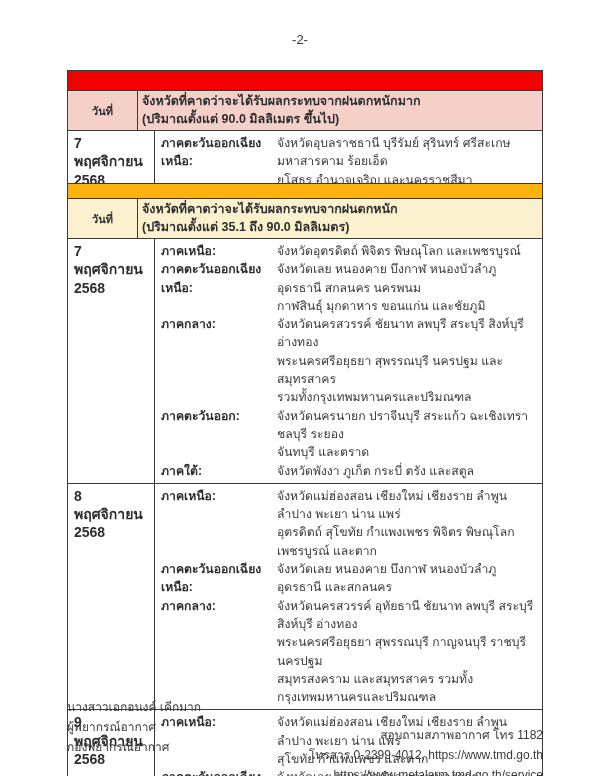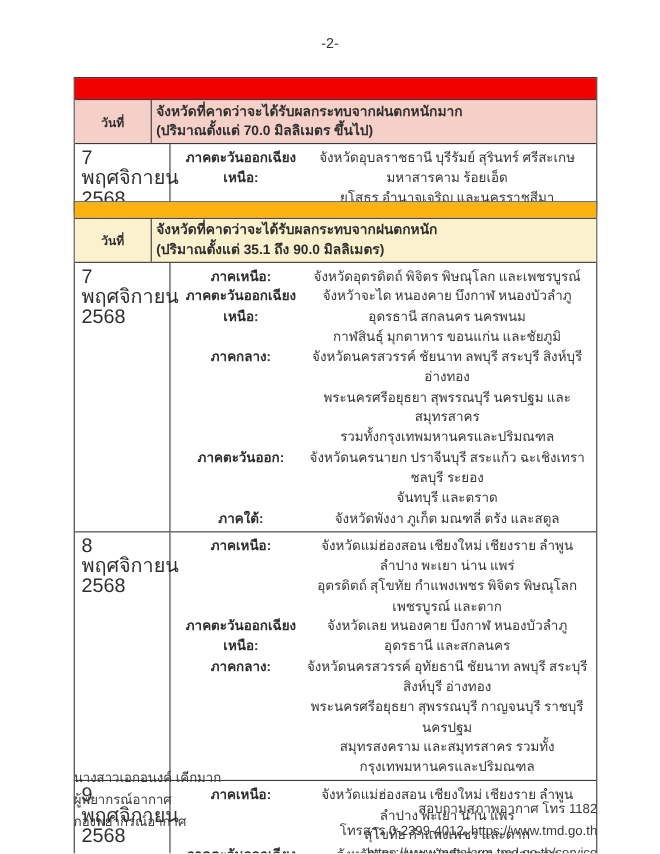--- a/index.html
+++ b/index.html
@@ -19,46 +19,46 @@
   .bar-2 { height:14px; }
 
   .thead { display:flex; border-top:1px solid #3a3a3a; border-bottom:1px solid #3a3a3a; }
   .c-date-h { width:70px; border-right:1px solid #3a3a3a; display:flex; align-items:center;
               justify-content:center; font-weight:bold; font-size:11px; }
   .c-main-h { flex:1; text-align:left; font-weight:bold; font-size:12.5px;
               padding:2px 4px; line-height:17.5px; }
 
   .trow { display:flex; border-top:1px solid #3a3a3a; }
   .trow:first-child { border-top:none; }
-  .c-date { width:87px; border-right:1px solid #3a3a3a; font-weight:normal; font-size:18px;
+  .c-date { width:87px; border-right:1px solid #3a3a3a; font-weight:bold; font-size:14px;
             padding:3px 0 3px 6px; line-height:18.3px; }
   .c-main { flex:1; padding:3px 6px 3px 6px; }
-  .section { display:flex; align-items:flex-start;text-align:center; }
+  .section { display:flex; align-items:flex-start; }
   .region-label { width:116px; flex:0 0 116px; font-weight:bold; font-size:12.2px; line-height:18.3px; }
-  .prov-lines { flex:1;font-family:Liberation Serif, serif; }
+  .prov-lines { flex:1; }
   .prov-line { font-size:12.2px; line-height:18.3px; color:#383838; }
 
   .footer { position:absolute; top:697px; left:67px; width:476px; display:flex;
             justify-content:space-between; font-size:12px; line-height:20px; color:#3a3a3a; }
   .footer-right { text-align:right;margin-top:28px; }
 </style>
 </head>
 <body>
 
 <div class="page">
 
   <div class="page-num">-2-</div>
 
   <div class="tbl tbl-1">
     <div class="bar bar-1" style="background: rgb(242, 0, 0);"></div>
     <div class="thead" style="background: rgb(245, 208, 201);">
       <div class="c-date-h">วันที่</div>
       <div class="c-main-h">
         <div>จังหวัดที่คาดว่าจะได้รับผลกระทบจากฝนตกหนักมาก</div>
-        <div>(ปริมาณตั้งแต่ 70.0 มิลลิเมตร ขึ้นไป)</div>
+        <div>(ปริมาณตั้งแต่ 90.0 มิลลิเมตร ขึ้นไป)</div>
       </div>
     </div>
     <div class="tbody">
         <div class="trow">
           <div class="c-date">7 พฤศจิกายน 2568</div>
           <div class="c-main">
             <div class="section">
               <div class="region-label">ภาคตะวันออกเฉียงเหนือ:</div>
               <div class="prov-lines">
                 <div class="prov-line">จังหวัดอุบลราชธานี บุรีรัมย์ สุรินทร์ ศรีสะเกษ มหาสารคาม ร้อยเอ็ด</div>
@@ -85,21 +85,21 @@
           <div class="c-main">
             <div class="section">
               <div class="region-label">ภาคเหนือ:</div>
               <div class="prov-lines">
                 <div class="prov-line">จังหวัดอุตรดิตถ์ พิจิตร พิษณุโลก และเพชรบูรณ์</div>
               </div>
             </div>
             <div class="section">
               <div class="region-label">ภาคตะวันออกเฉียงเหนือ:</div>
               <div class="prov-lines">
-                <div class="prov-line">จังหวัาจะได หนองคาย บึงกาฬ หนองบัวลำภู อุดรธานี สกลนคร นครพนม</div>
+                <div class="prov-line">จังหวัดเลย หนองคาย บึงกาฬ หนองบัวลำภู อุดรธานี สกลนคร นครพนม</div>
                 <div class="prov-line">กาฬสินธุ์ มุกดาหาร ขอนแก่น และชัยภูมิ</div>
               </div>
             </div>
             <div class="section">
               <div class="region-label">ภาคกลาง:</div>
               <div class="prov-lines">
                 <div class="prov-line">จังหวัดนครสวรรค์ ชัยนาท ลพบุรี สระบุรี สิงห์บุรี อ่างทอง</div>
                 <div class="prov-line">พระนครศรีอยุธยา สุพรรณบุรี นครปฐม และสมุทรสาคร</div>
                 <div class="prov-line">รวมทั้งกรุงเทพมหานครและปริมณฑล</div>
               </div>
@@ -107,21 +107,21 @@
             <div class="section">
               <div class="region-label">ภาคตะวันออก:</div>
               <div class="prov-lines">
                 <div class="prov-line">จังหวัดนครนายก ปราจีนบุรี สระแก้ว ฉะเชิงเทรา ชลบุรี ระยอง</div>
                 <div class="prov-line">จันทบุรี และตราด</div>
               </div>
             </div>
             <div class="section">
               <div class="region-label">ภาคใต้:</div>
               <div class="prov-lines">
-                <div class="prov-line">จังหวัดพังงา ภูเก็ต มณฑลี่ ตรัง และสตูล</div>
+                <div class="prov-line">จังหวัดพังงา ภูเก็ต กระบี่ ตรัง และสตูล</div>
               </div>
             </div>
           </div>
         </div>
         <div class="trow">
           <div class="c-date">8 พฤศจิกายน 2568</div>
           <div class="c-main">
             <div class="section">
               <div class="region-label">ภาคเหนือ:</div>
               <div class="prov-lines">

